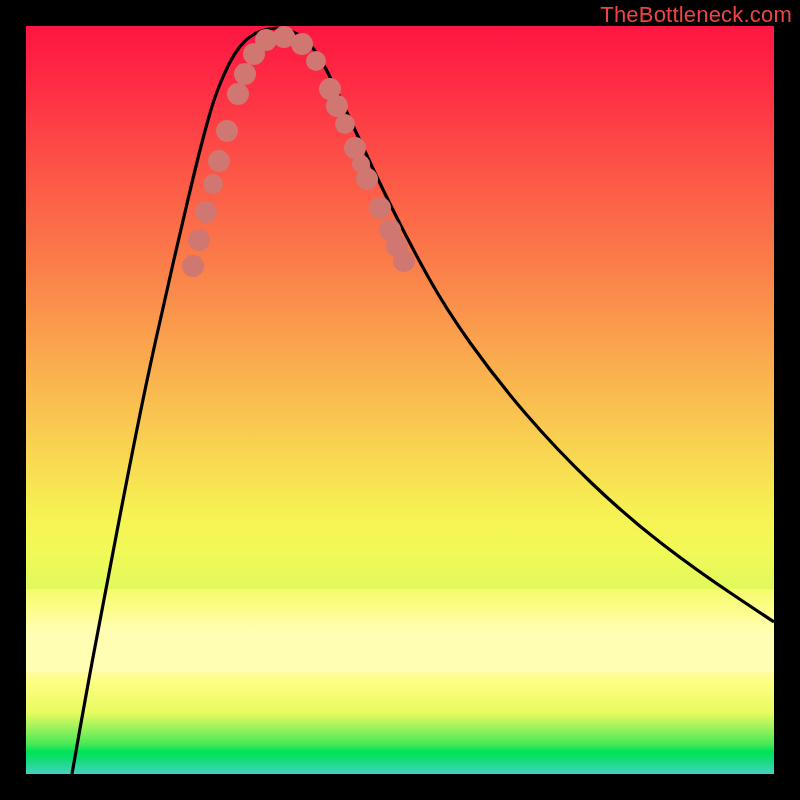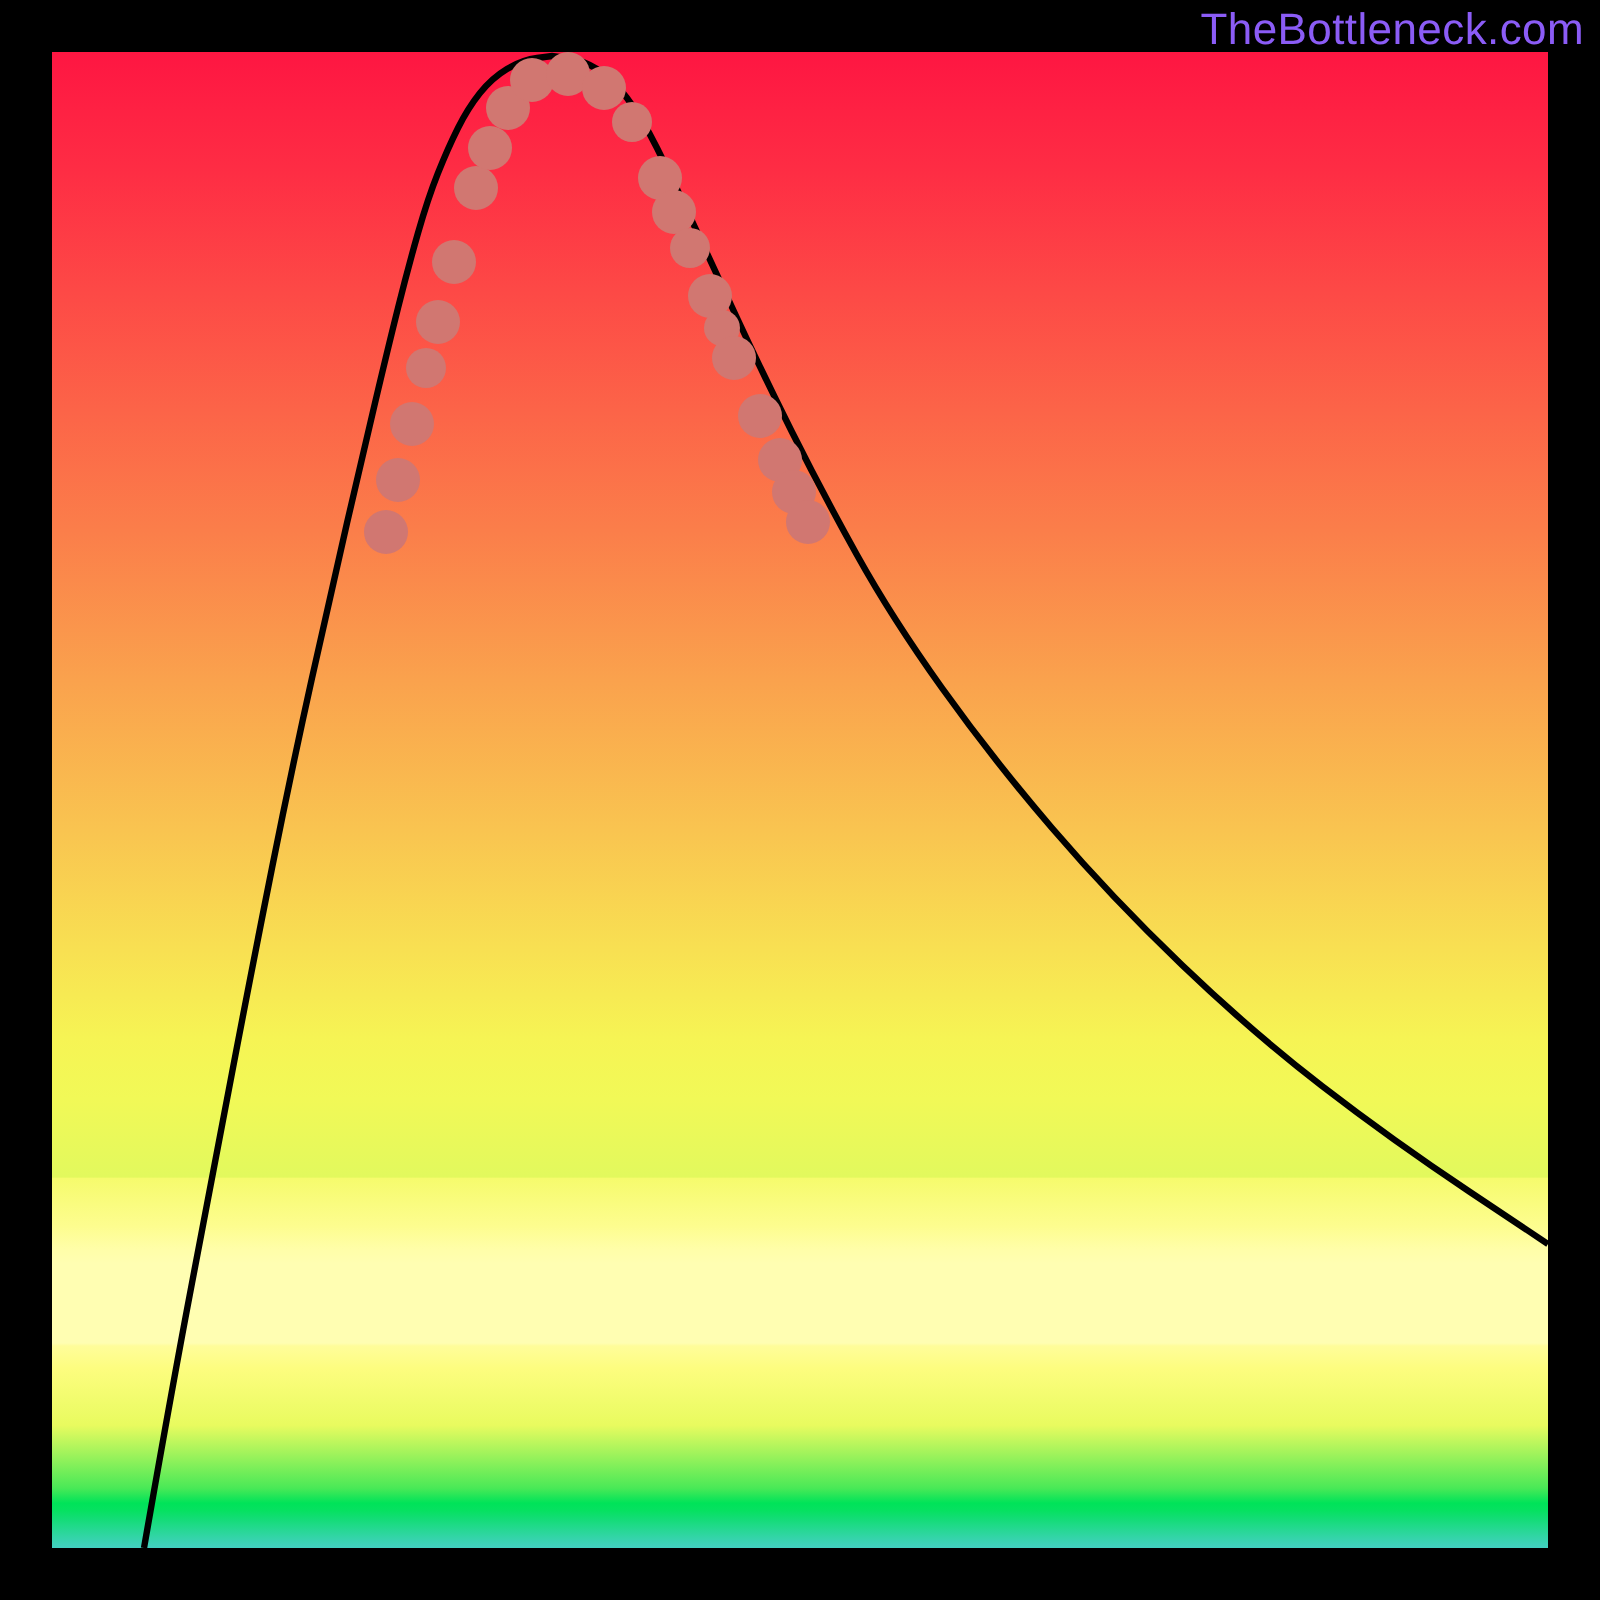--- a/index.html
+++ b/index.html
@@ -53,21 +53,21 @@
       #1fda88 98.5%,
       #2ed6a0 99.1%,
       #38d3b0 99.5%,
       #43d0c1 100%
     );
   }
   .watermark {
     position: absolute;
     top: 2px;
     right: 8px;
-    color: #8b5cf6;
+    color: #ef4444;
     font-size: 22px;
     font-weight: 500;
     letter-spacing: 0.2px;
     z-index: 10;
   }
   svg.curve {
     position: absolute;
     left: 0;
     top: 0;
     width: 748px;

